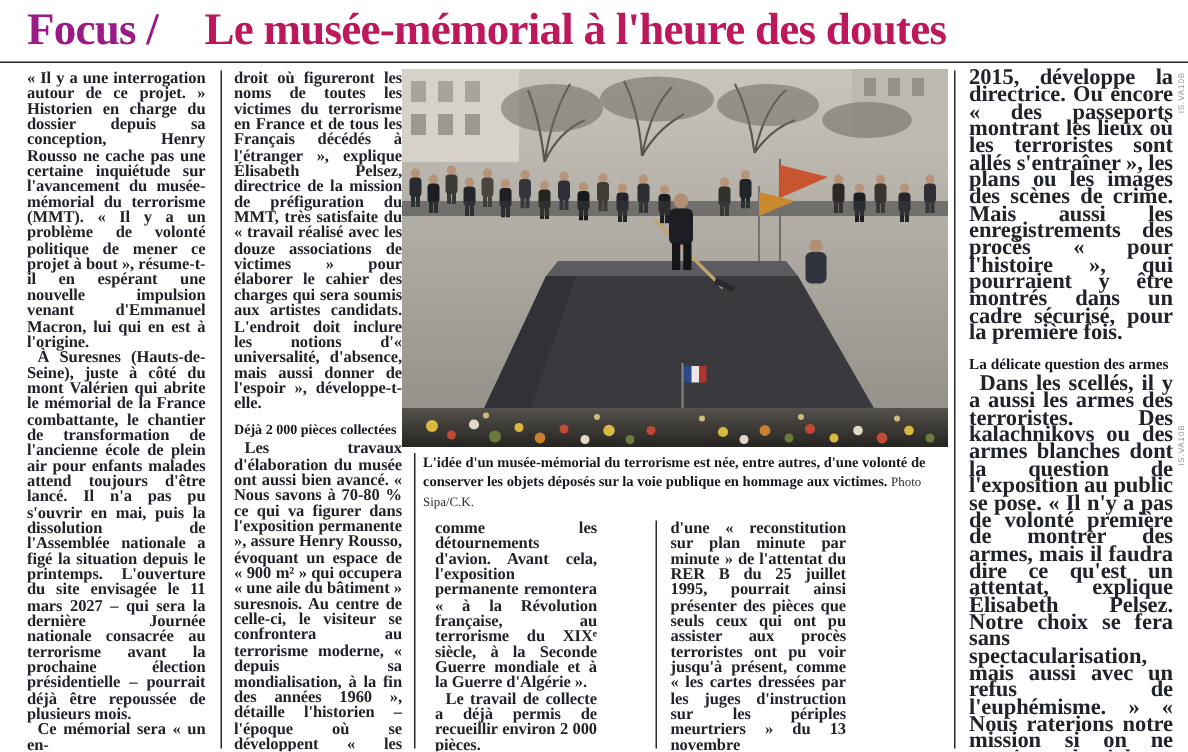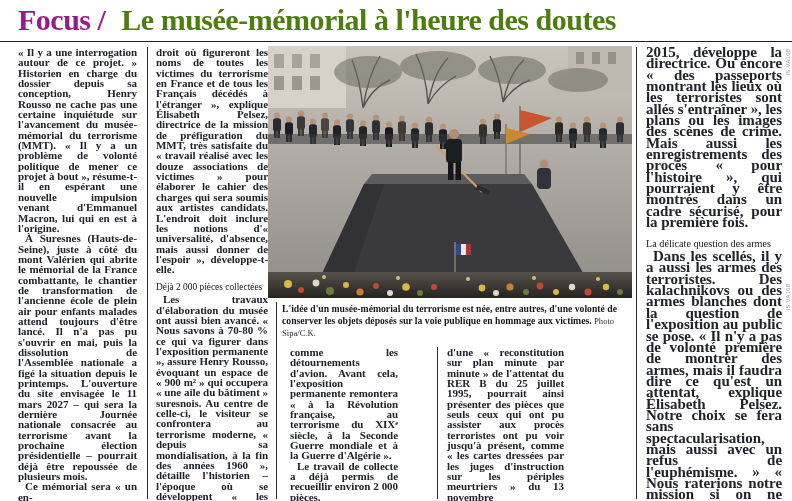--- a/index.html
+++ b/index.html
@@ -1,42 +1,42 @@
 <!DOCTYPE html>
 <html lang="fr"><head>
 <meta charset="utf-8">
 <style>
   html,body{margin:0;padding:0;background:#fff;}
   .page{position:relative;width:792px;height:501px;background:#ffffff;overflow:hidden;
         font-family:"Liberation Serif","DejaVu Serif",serif;color:#1c1e22;}
 
   
-  .masthead{position:absolute;left:18px;top:0;height:38px;display:flex;align-items:flex-end;}
+  .masthead{position:absolute;left:18px;top:0;height:38px;display:flex;align-items:flex-end;gap:15px;}
   .kicker{color:#9a1b87;font-size:30px;font-weight:700;line-height:36px;letter-spacing:-0.5px;}
-  .headline{color:#4d7c0f;font-size:30px;font-weight:700;line-height:36px;margin-left:16px;letter-spacing:-0.5px;}
+  .headline{color:#be185d;font-size:30px;font-weight:700;line-height:36px;margin-left:16px;letter-spacing:-0.5px;}
   .header-rule{position:absolute;left:0;top:41px;width:792px;height:1px;background:#1f1f1f;}
 
   
   .vdiv{position:absolute;width:1px;background:#2a2a2a;}
   .vdiv-1{left:147px;top:47px;height:452px;}
   .vdiv-2{left:276px;top:302px;height:197px;}
   .vdiv-3{left:437px;top:347px;height:152px;}
   .vdiv-4{left:636px;top:47px;height:452px;}
 
   .col{position:absolute;top:47px;}
   .col-1{left:18px;width:119px;}
   .col-2{left:156px;width:112px;}
   .col-3{left:290px;top:347px;width:108px;}
   .col-4{left:447px;top:347px;width:117px;}
   .col-5{left:646px;width:136px;}
 
   .para{margin:0;font-size:11px;line-height:10.35px;font-weight:700;
         text-align:justify;letter-spacing:-0.05px;color:#20232a;}
   .para.indent{text-indent:7px;}
-  .subhead{margin:7px 0 2px 0;font-size:9.4px;line-height:10.8px;font-weight:400;color:#15171c;}
+  .subhead{margin:7px 0 2px 0;font-size:9.4px;line-height:10.8px;font-weight:700;color:#15171c;}
   .col-5 .para{font-size:15px;line-height:11.35px;}
   .col-5 .subhead{font-size:10.2px;line-height:11.6px;margin-top:9px;}
 
   .byline{margin:4px 0 0 0;font-size:9.4px;line-height:11.3px;font-weight:400;color:#15171c;}
   .byline .bullet{font-size:7px;vertical-align:1px;}
 
   
   .photo{position:absolute;left:268px;top:46px;width:364px;height:252px;overflow:hidden;background:#9a968e;}
   .photo svg{display:block;}
 

